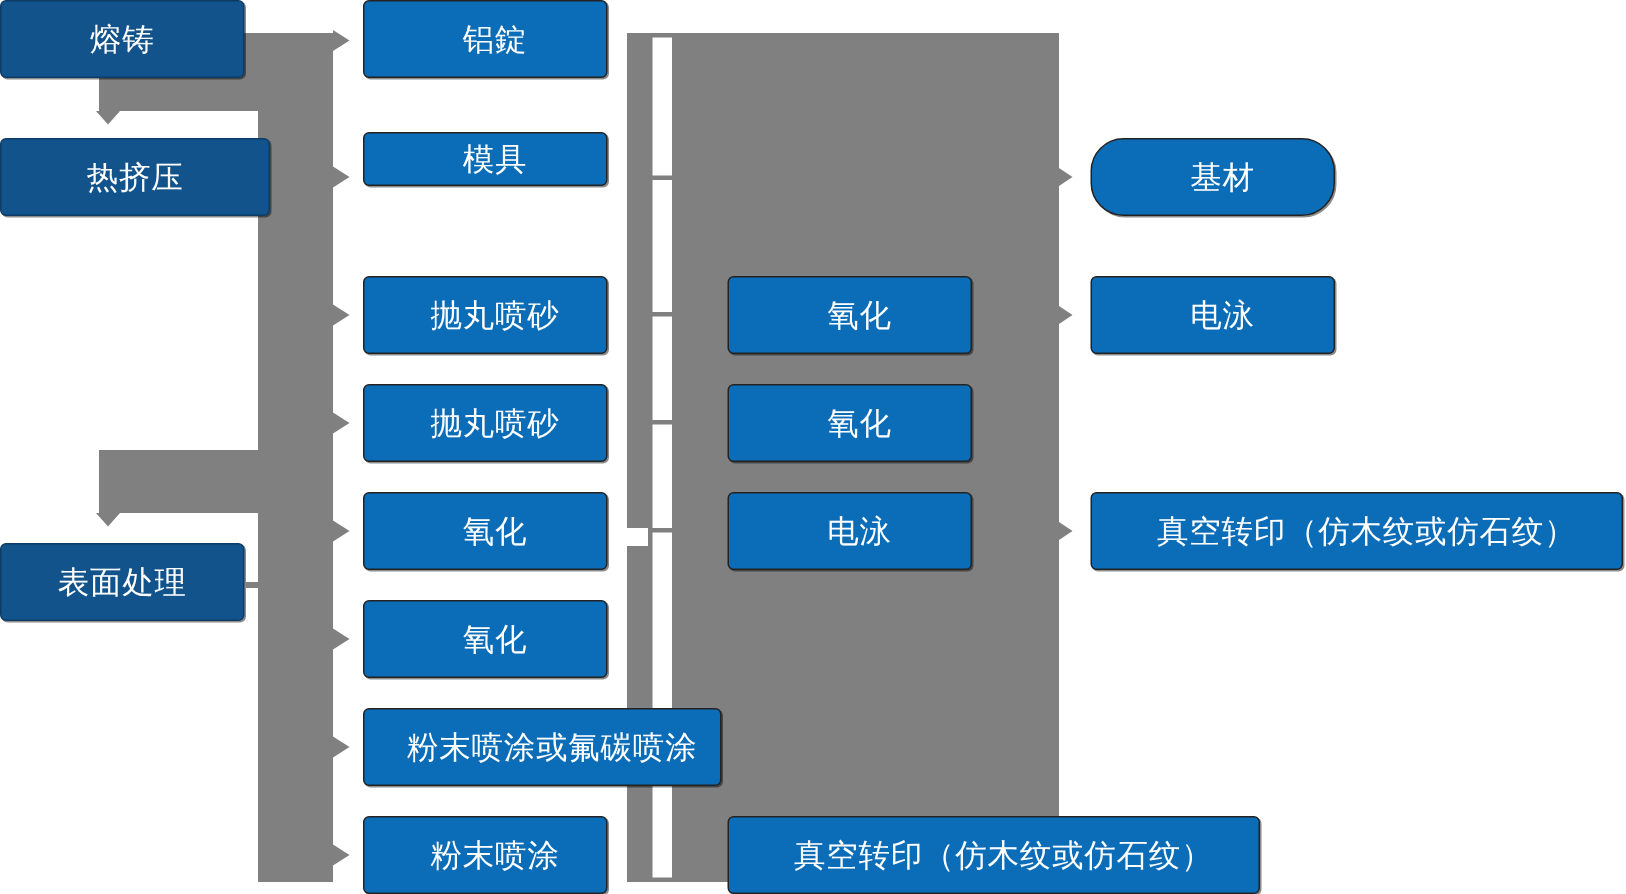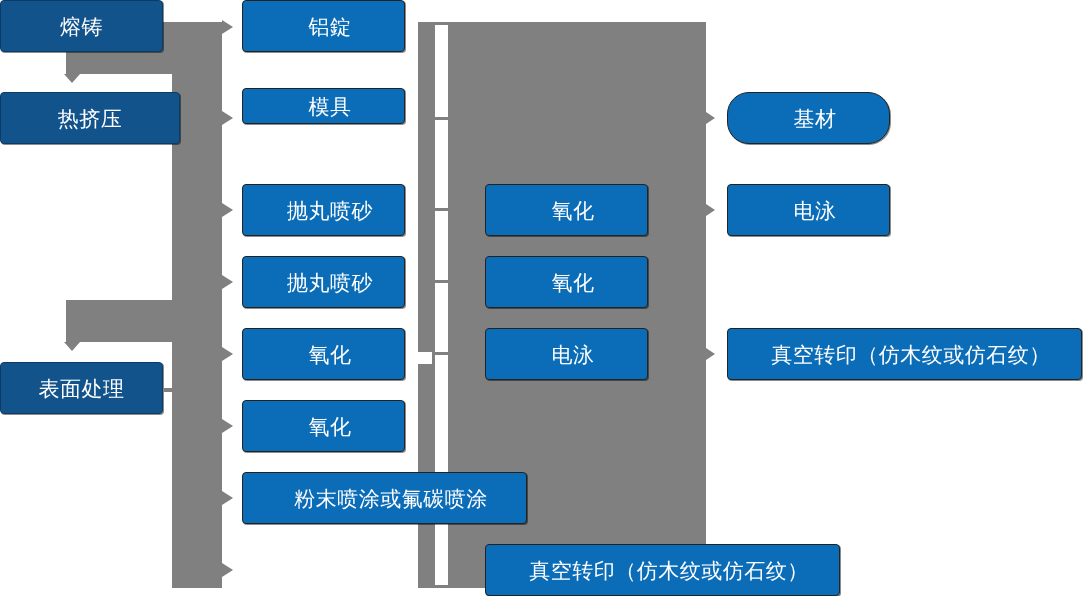--- a/index.html
+++ b/index.html
@@ -120,21 +120,22 @@
   <div class="node dark" style="left:0px; top:0px; width:163px; height:52px;">熔铸</div>
   <div class="node dark" style="left:0px; top:92px; width:180px; height:52px;">热挤压</div>
   <div class="node dark" style="left:0px; top:362px; width:163px; height:52px;">表面处理</div>
 
   <div class="node light" style="left:242px; top:0px; width:163px; height:52px;">铝錠</div>
   <div class="node light" style="left:242px; top:88px; width:163px; height:36px;">模具</div>
   <div class="node light" style="left:242px; top:184px; width:163px; height:52px;">抛丸喷砂</div>
   <div class="node light" style="left:242px; top:256px; width:163px; height:52px;">抛丸喷砂</div>
   <div class="node light" style="left:242px; top:328px; width:163px; height:52px;">氧化</div>
   <div class="node light" style="left:242px; top:400px; width:163px; height:52px;">氧化</div>
-  <div class="node light" style="left:242px; top:472px; width:285px; height:52px;">粉末喷涂或氟碳喷涂</div>
+  <div class="node light" style="left:242px; top:472px; width:239px; height:52px;">粉末喷涂或氟碳喷涂</div>
+  <div class="node light" style="left:242px; top:544px; width:163px; height:52px;">粉末喷涂</div>
 
   <div class="node light" style="left:485px; top:184px; width:163px; height:52px;">氧化</div>
   <div class="node light" style="left:485px; top:256px; width:163px; height:52px;">氧化</div>
   <div class="node light" style="left:485px; top:328px; width:163px; height:52px;">电泳</div>
   <div class="node light" style="left:485px; top:544px; width:355px; height:52px;">真空转印（仿木纹或仿石纹）</div>
 
   <div class="node light" style="left:727px; top:92px; width:163px; height:52px;border-radius:22px;">基材</div>
   <div class="node light" style="left:727px; top:184px; width:163px; height:52px;">电泳</div>
   <div class="node light" style="left:727px; top:328px; width:355px; height:52px;">真空转印（仿木纹或仿石纹）</div>
 

